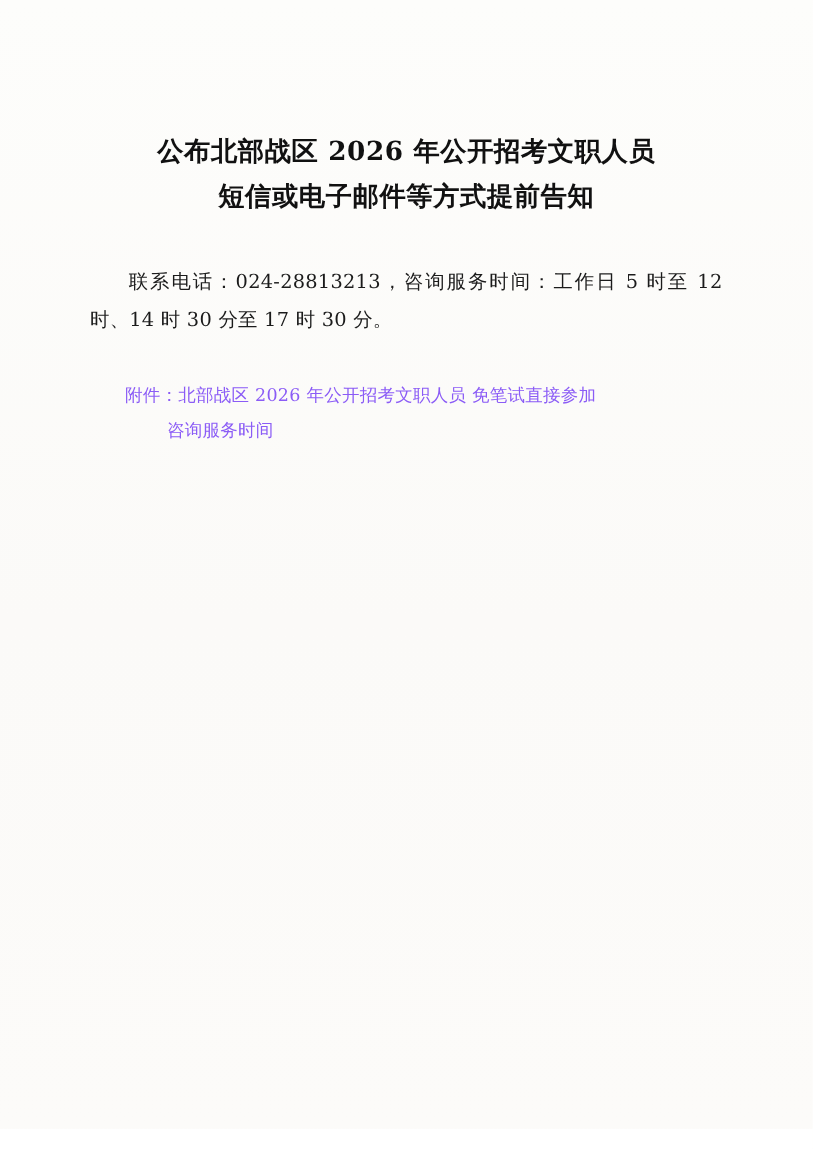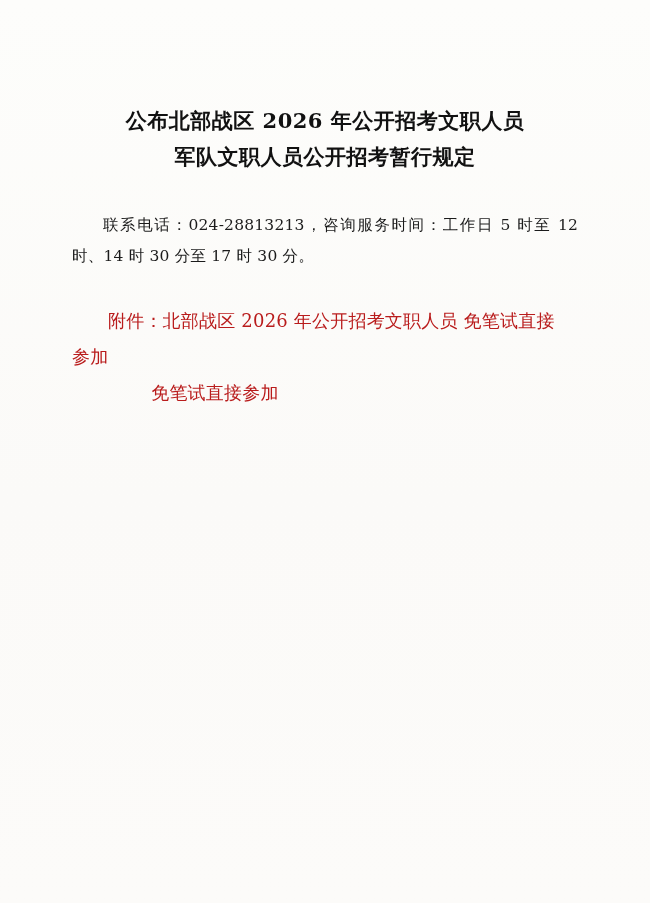--- a/index.html
+++ b/index.html
@@ -61,48 +61,48 @@
     text-justify: inter-ideograph;
     text-indent: 2em;
     color: #1b1b1b;
     letter-spacing: 0.2px;
   }
   p.para + p.para {
     margin-top: 2px;
   }
   .attachment {
     margin-top: 30px;
-    font-size: 18px;
+    font-size: 14px;
     line-height: 2.02;
-    color: #b91c1c;
+    color: #8b5cf6;
     text-indent: 2em;
     padding-right: 16px;
     letter-spacing: 0.2px;
   }
   .attachment .second-line {
     display: block;
     text-indent: 0;
     padding-left: 4.4em;
   }
 </style>
 </head>
 <body>
 
 <div class="page">
   <div class="paper-tint"></div>
   <div class="content">
 
     <h1 class="doc-title">
       <span class="line line-1">公布北部战区 2026 年公开招考文职人员</span>
-      <span class="line line-2">军队文职人员公开招考暂行规定</span>
+      <span class="line line-2">短信或电子邮件等方式提前告知</span>
     </h1>
 
     <div class="body-block">
       <p class="para">联系电话：024-28813213，咨询服务时间：工作日 5 时至 12 时、14 时 30 分至 17 时 30 分。</p>
     </div>
 
     <div class="attachment">
       <span>附件：</span><span>北部战区 2026 年公开招考文职人员 免笔试直接参加</span>
-      <span class="second-line">免笔试直接参加</span>
+      <span class="second-line">咨询服务时间</span>
     </div>
 
   </div>
 </div>
 
 </body></html>

